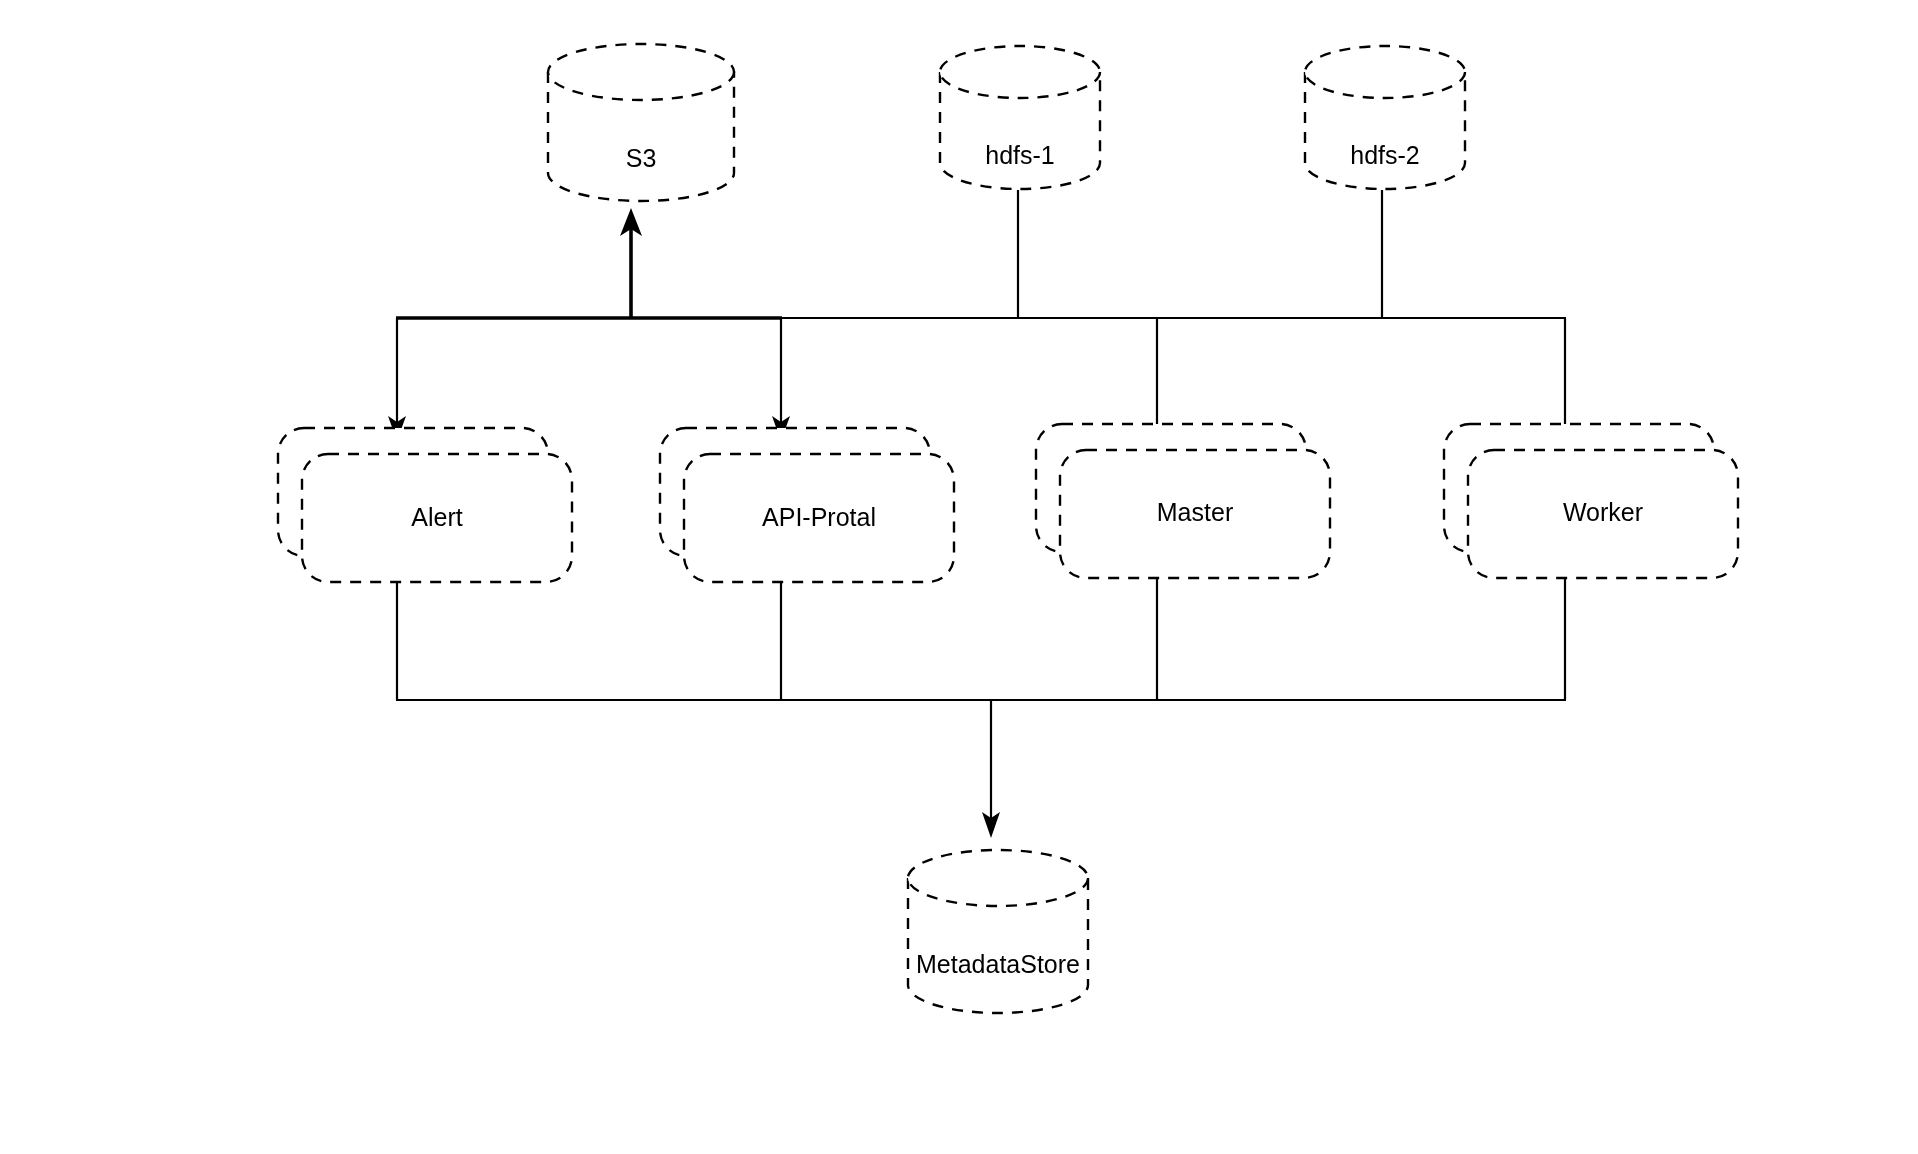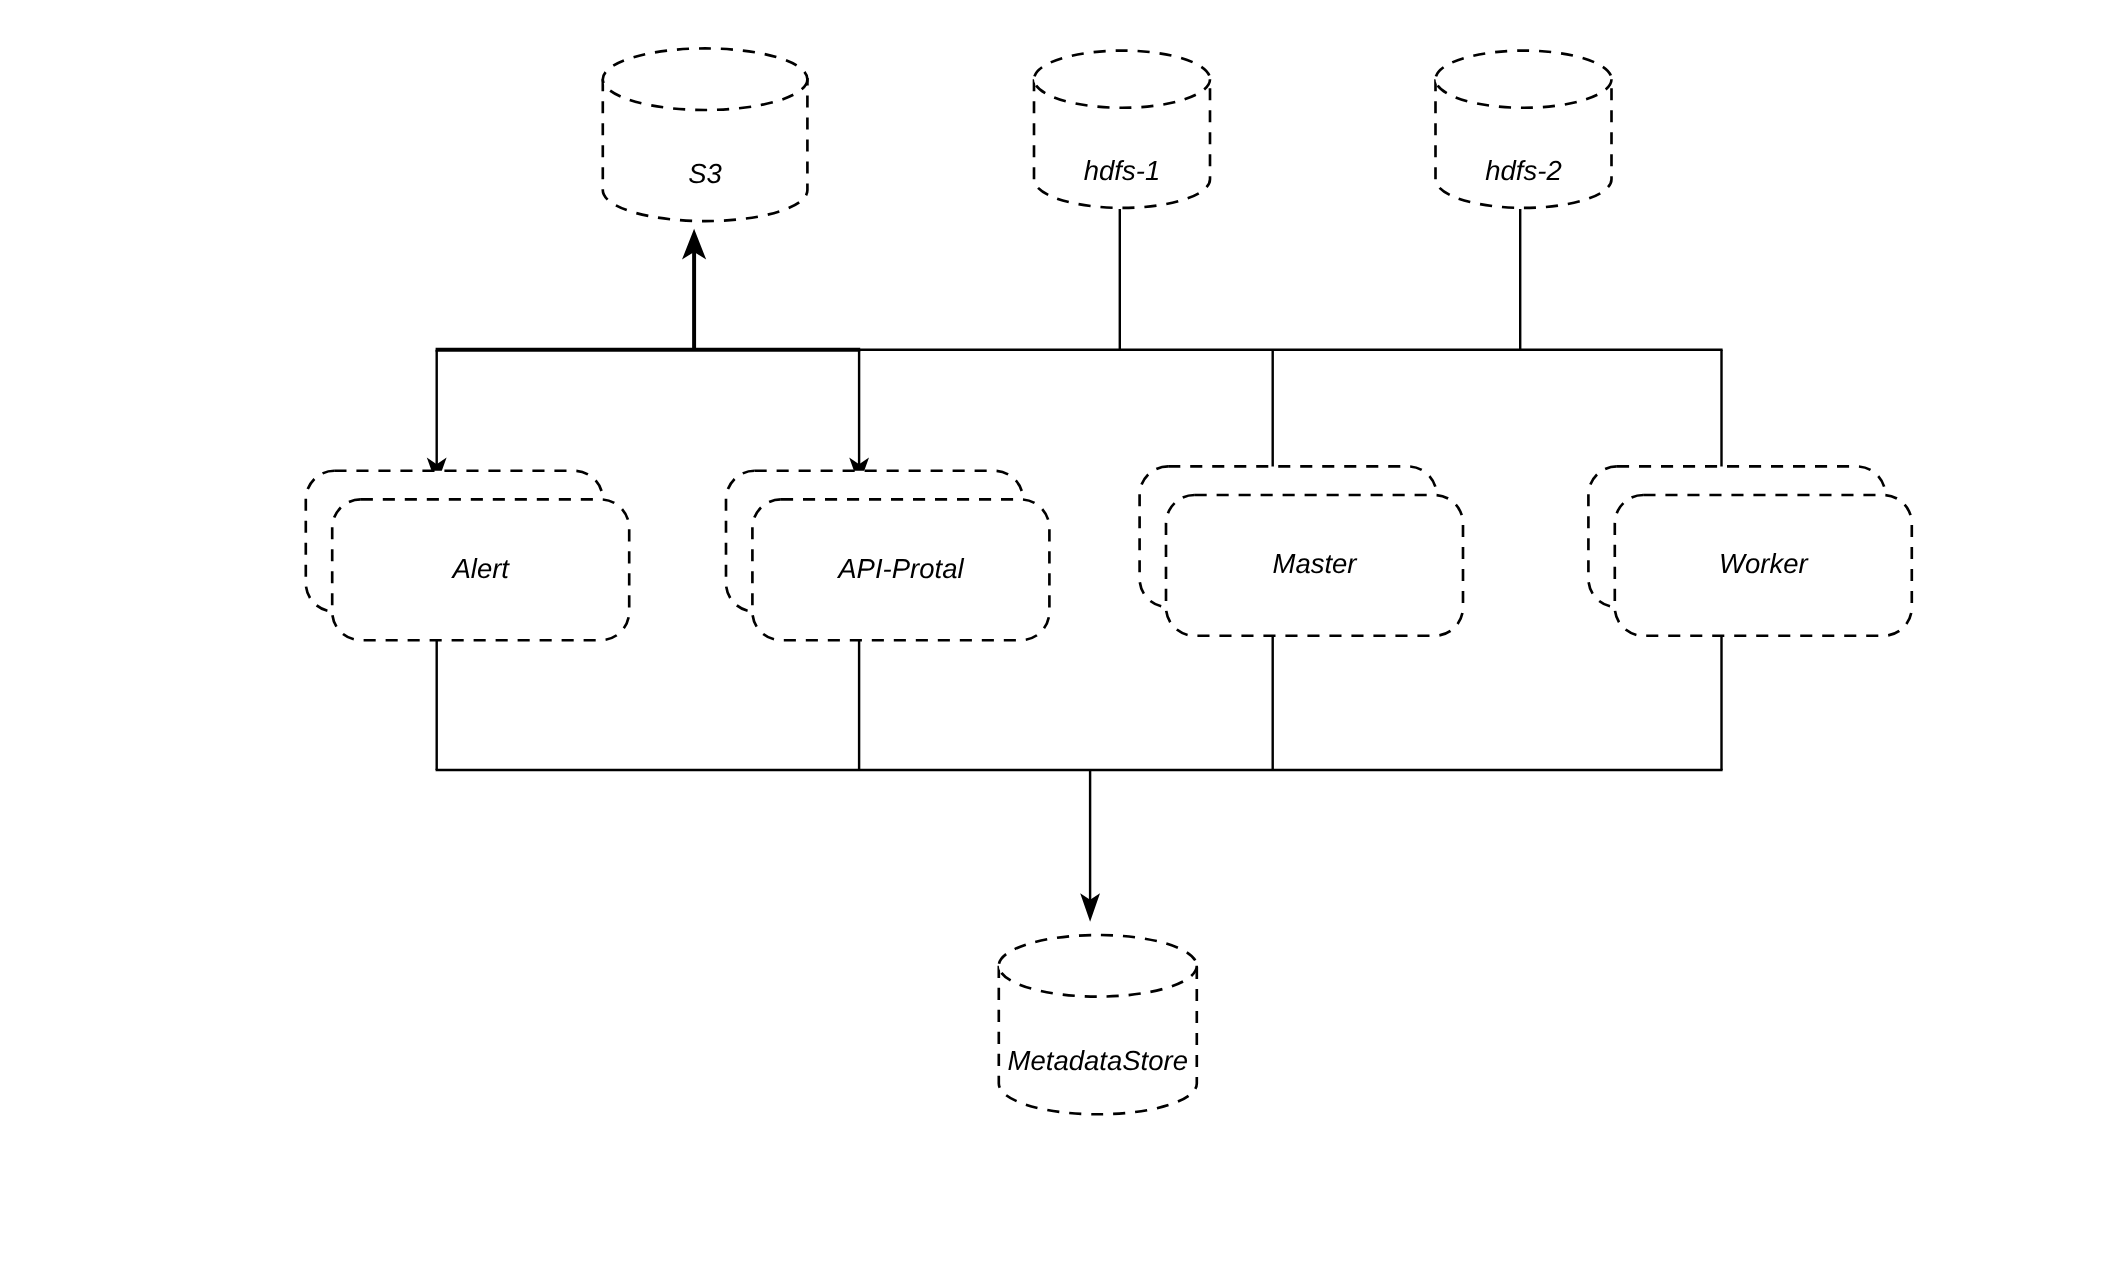--- a/index.html
+++ b/index.html
@@ -12,21 +12,20 @@
     font-family: "Liberation Sans", sans-serif;
     width: 1918px;
     height: 1154px;
     overflow: hidden;
   }
   #canvas {
     position: relative;
     width: 1918px;
     height: 1154px;
     background: #ffffff;
-    font-style: italic;
   }
   #diagram-svg {
     position: absolute;
     top: 0;
     left: 0;
     width: 1918px;
     height: 1154px;
   }
   .node-label {
     font-family: "Liberation Sans", sans-serif;

